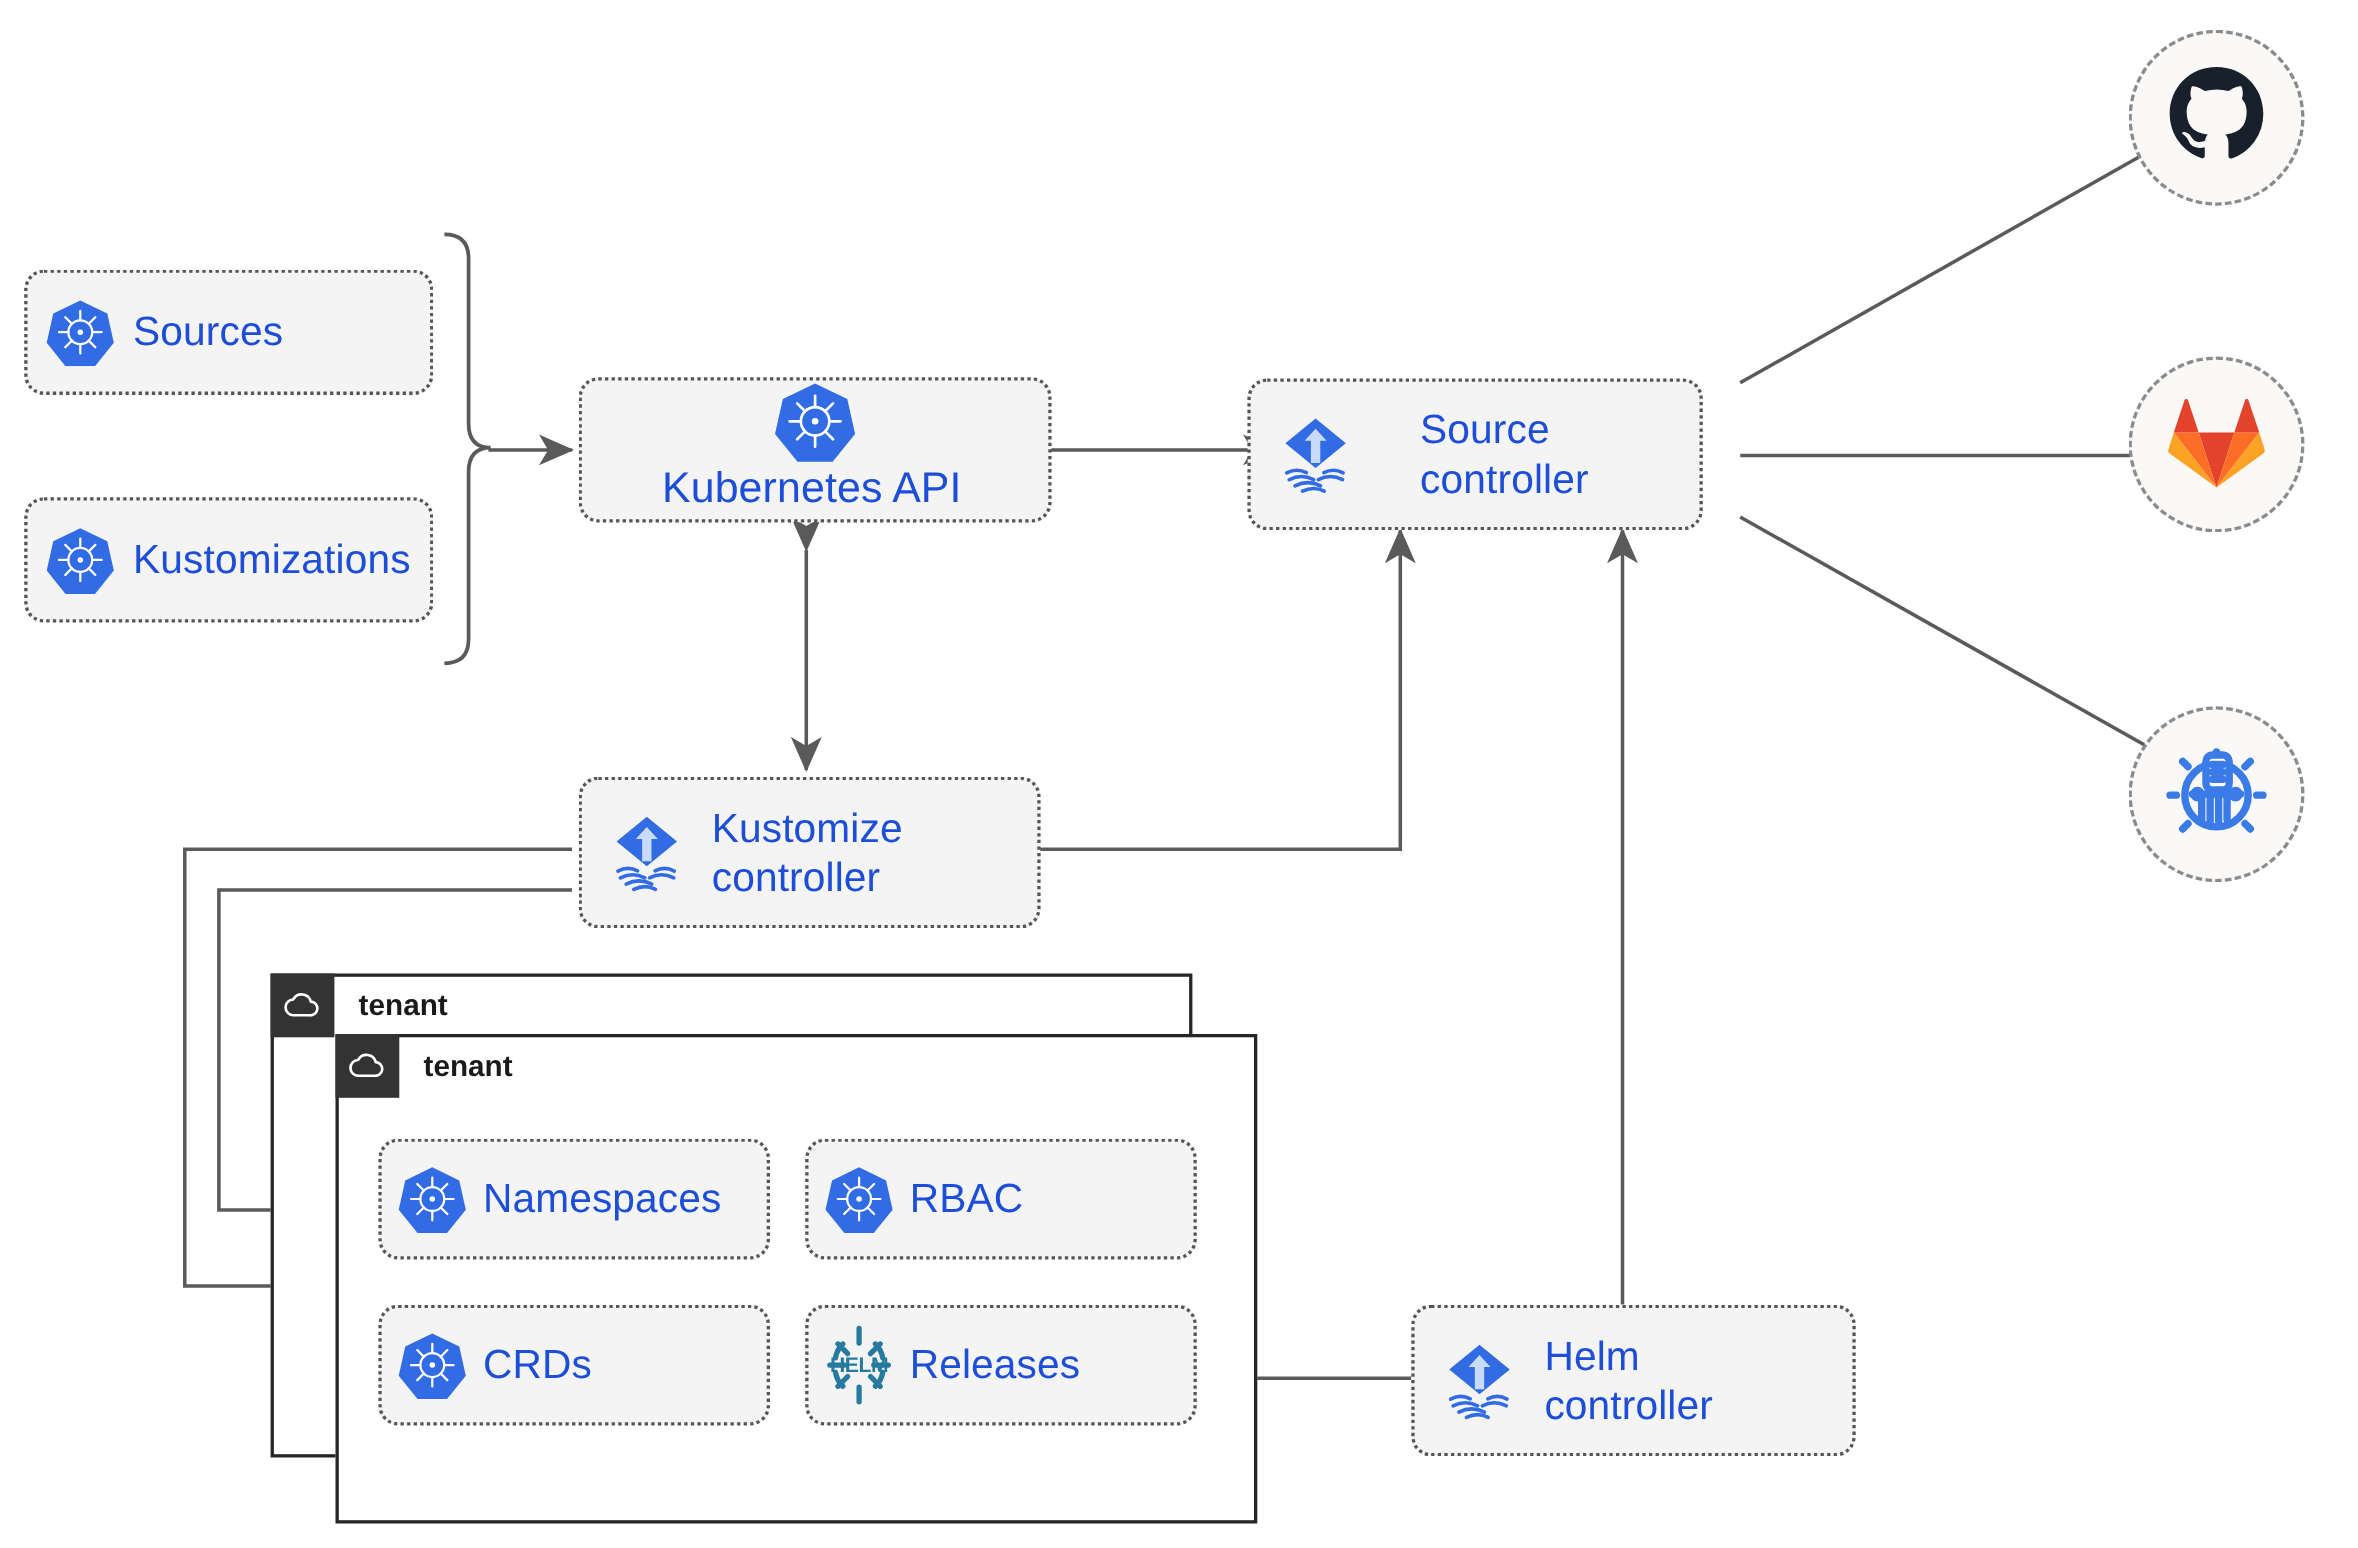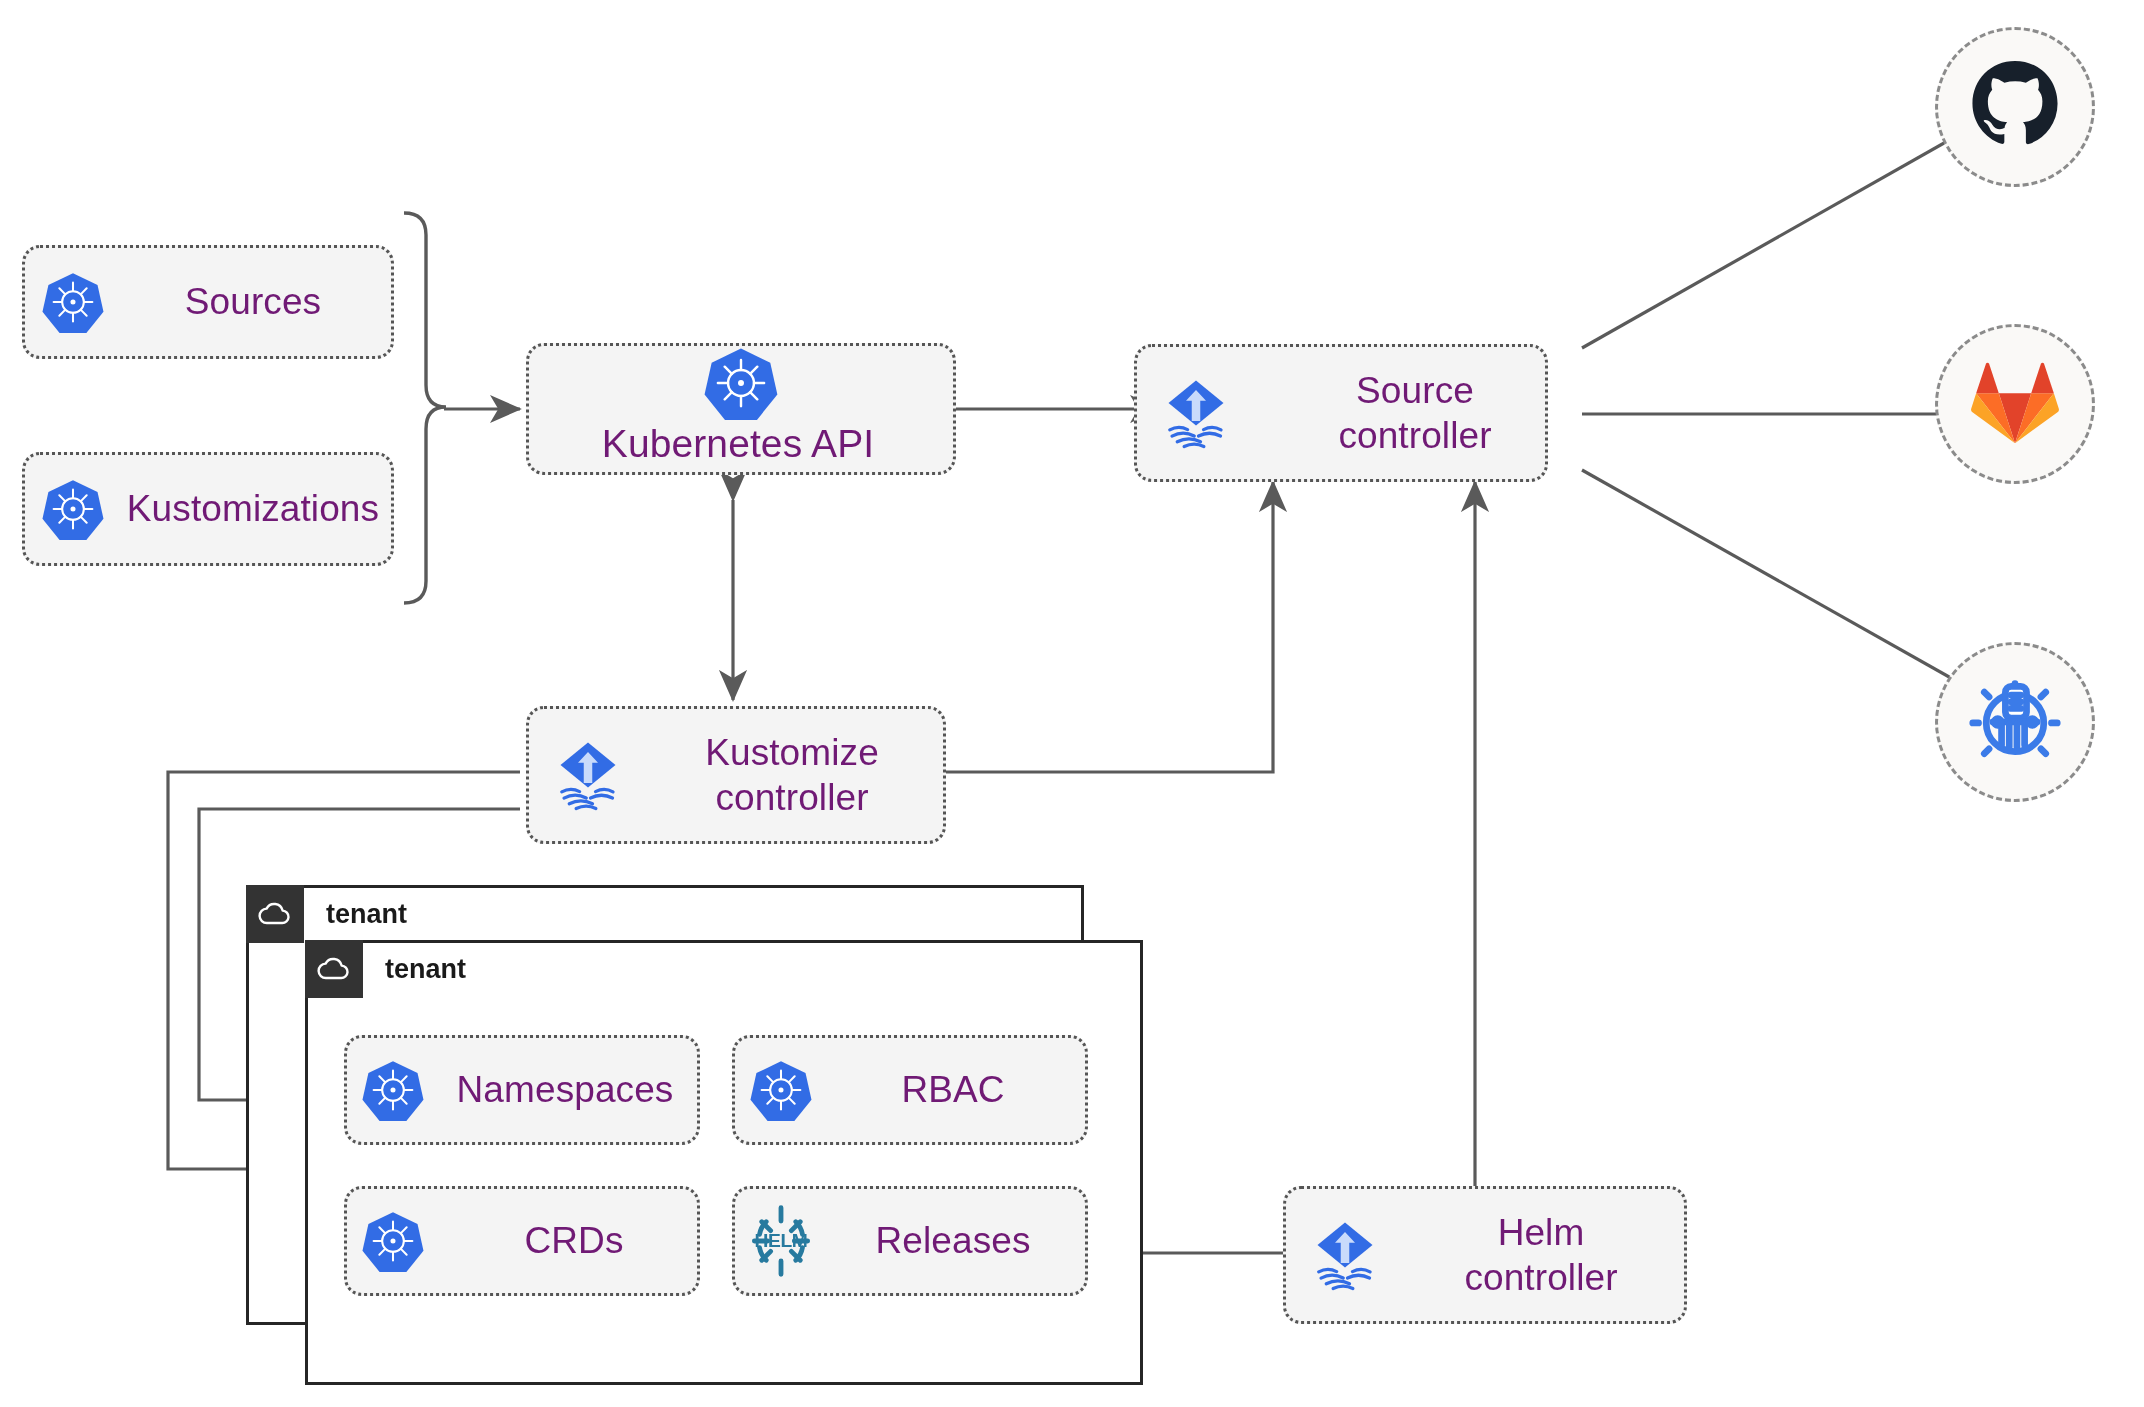--- a/index.html
+++ b/index.html
@@ -4,21 +4,21 @@
 <style>
   html,body{margin:0;padding:0;background:#ffffff;}
   body{font-family:"Liberation Sans","DejaVu Sans",sans-serif;}
   #stage{position:relative;width:2144px;height:1407px;background:#fff;overflow:hidden;}
   #wires{position:absolute;left:0;top:0;width:2144px;height:1407px;pointer-events:none;}
 
   
   .node{position:absolute;background:#f4f4f4;border:3px dotted #555;border-radius:18px;
         display:flex;align-items:center;box-sizing:border-box;}
   .node .ico{flex:0 0 auto;display:flex;align-items:center;justify-content:center;}
-  .node .lbl{flex:1 1 auto;text-align:center;color:#701a75;line-height:1.22;
+  .node .lbl{flex:1 1 auto;text-align:left;color:#1d4ed8;line-height:1.22;
              font-size:37px;letter-spacing:.1px;white-space:pre-line;padding-right:6px;}
 
   
   .circ{position:absolute;width:160px;height:160px;border-radius:50%;
         background:#faf9f7;border:3px dashed #8b8b8b;
         display:flex;align-items:center;justify-content:center;box-sizing:border-box;}
 
   
   .tenant{position:absolute;background:#ffffff;border:3px solid #262626;box-sizing:border-box;}
   .tenant .bar{position:absolute;left:-3px;top:-3px;display:flex;align-items:center;}
@@ -244,21 +244,21 @@
           <g fill="none" stroke="#fff" stroke-width="2.1" stroke-linecap="round">
             <circle cx="32" cy="32" r="11.2"></circle>
             <circle cx="32" cy="32" r="2.6" fill="#fff" stroke="none"></circle>
             <path d="M32 20.8V12M32 43.2V52M20.8 32H12M43.2 32H52M24.1 24.1 17.9 17.9M39.9 24.1 46.1 17.9M24.1 39.9 17.9 46.1M39.9 39.9 46.1 46.1"></path>
           </g>
         </svg>
       </span>
       <span class="lbl">RBAC</span>
     </div>
 
-    <div class="node" style="left:36px;top:243px;width:356px;height:110px;gap:18px;">
+    <div class="node" style="left:36px;top:243px;width:356px;height:110px;">
       <span class="ico" style="width:92px;">
         <svg width="62" height="62" viewBox="0 0 64 64" aria-hidden="true">
           <path fill="#326CE5" d="M32 2.2 58.4 15 64.8 43.6 46.4 66.4H17.6L-0.8 43.6 5.6 15Z" transform="translate(0,-1) scale(0.96) translate(1.3,1.2)"></path>
           <g fill="none" stroke="#fff" stroke-width="2.1" stroke-linecap="round">
             <circle cx="32" cy="32" r="11.2"></circle>
             <circle cx="32" cy="32" r="2.6" fill="#fff" stroke="none"></circle>
             <path d="M32 20.8V12M32 43.2V52M20.8 32H12M43.2 32H52M24.1 24.1 17.9 17.9M39.9 24.1 46.1 17.9M24.1 39.9 17.9 46.1M39.9 39.9 46.1 46.1"></path>
           </g>
         </svg>
       </span>

